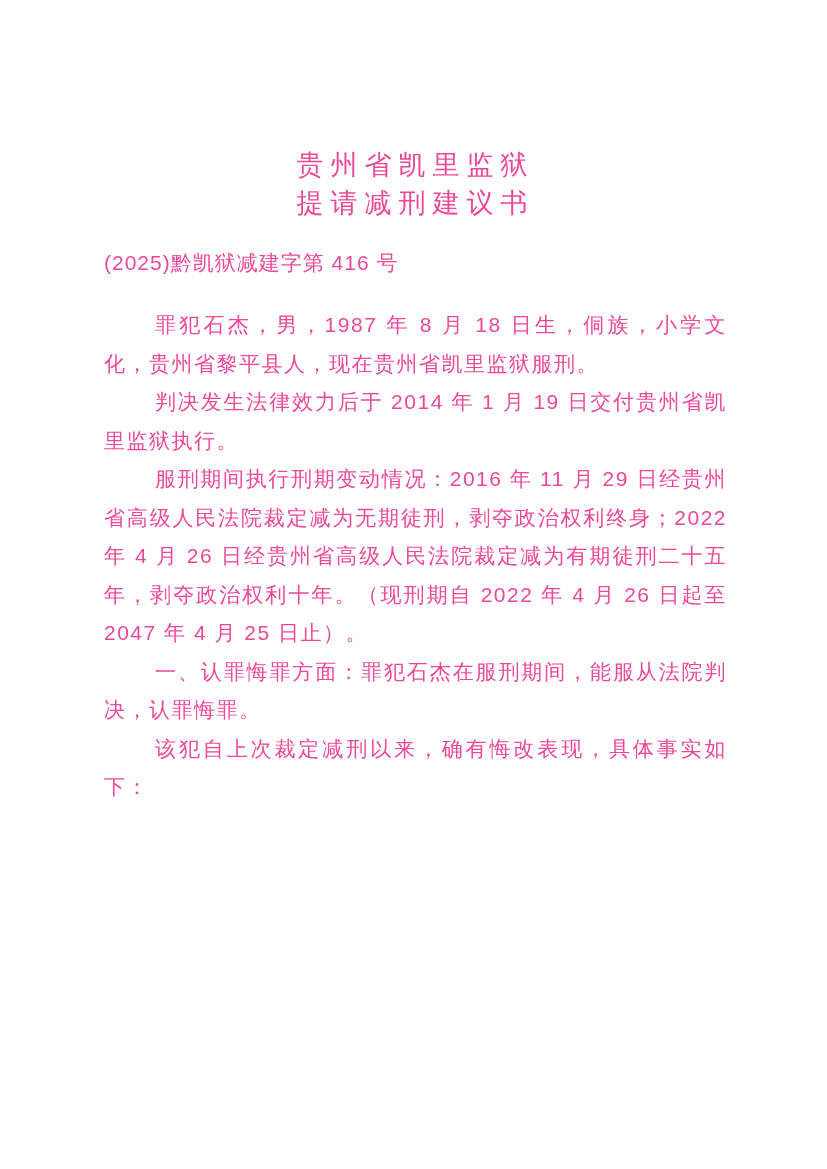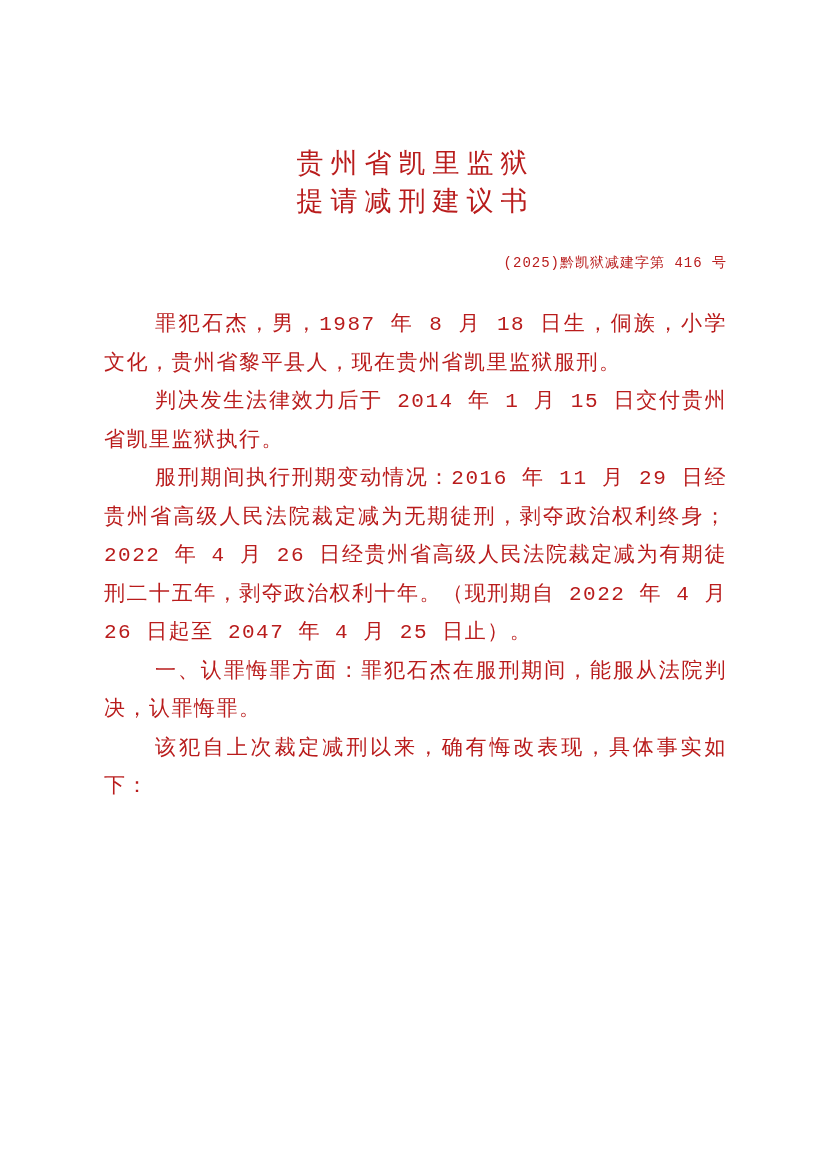--- a/index.html
+++ b/index.html
@@ -6,42 +6,42 @@
     margin: 0;
     padding: 0;
     background: #ffffff;
   }
   .page {
     position: relative;
     width: 827px;
     height: 1169px;
     background: #ffffff;
     overflow: hidden;
-    font-family: Liberation Mono, monospace;
-    color: #b91c1c;
+    font-family: Liberation Sans, sans-serif;
+    color: #ec4899;
   }
   .content {
     position: absolute;
     left: 104px;
     top: 146px;
     width: 623px;
   }
   .title {
     text-align: center;
   }
   .title-line {
     font-size: 27px;
     line-height: 38px;
     letter-spacing: 7px;
     white-space: nowrap;
   }
   .doc-number {
     margin-top: 26px;
-    text-align: right;
-    font-size: 14px;
+    text-align: left;
+    font-size: 21px;
     line-height: 30px;
     letter-spacing: 1px;
   }
   .body-text {
     margin-top: 28px;
   }
   .body-text p {
     margin: 0;
     font-size: 21px;
     line-height: 38.5px;
@@ -59,20 +59,20 @@
 
     <div class="title">
       <div class="title-line">贵州省凯里监狱</div>
       <div class="title-line">提请减刑建议书</div>
     </div>
 
     <div class="doc-number">(2025)黔凯狱减建字第 416 号</div>
 
     <div class="body-text">
       <p>罪犯石杰，男，1987 年 8 月 18 日生，侗族，小学文化，贵州省黎平县人，现在贵州省凯里监狱服刑。</p>
-      <p>判决发生法律效力后于 2014 年 1 月 15 日交付贵州省凯里监狱执行。</p>
+      <p>判决发生法律效力后于 2014 年 1 月 19 日交付贵州省凯里监狱执行。</p>
       <p>服刑期间执行刑期变动情况：2016 年 11 月 29 日经贵州省高级人民法院裁定减为无期徒刑，剥夺政治权利终身；2022 年 4 月 26 日经贵州省高级人民法院裁定减为有期徒刑二十五年，剥夺政治权利十年。（现刑期自 2022 年 4 月 26 日起至 2047 年 4 月 25 日止）。</p>
       <p>一、认罪悔罪方面：罪犯石杰在服刑期间，能服从法院判决，认罪悔罪。</p>
       <p>该犯自上次裁定减刑以来，确有悔改表现，具体事实如下：</p>
     </div>
 
   </div>
 </div>
 
 </body></html>

